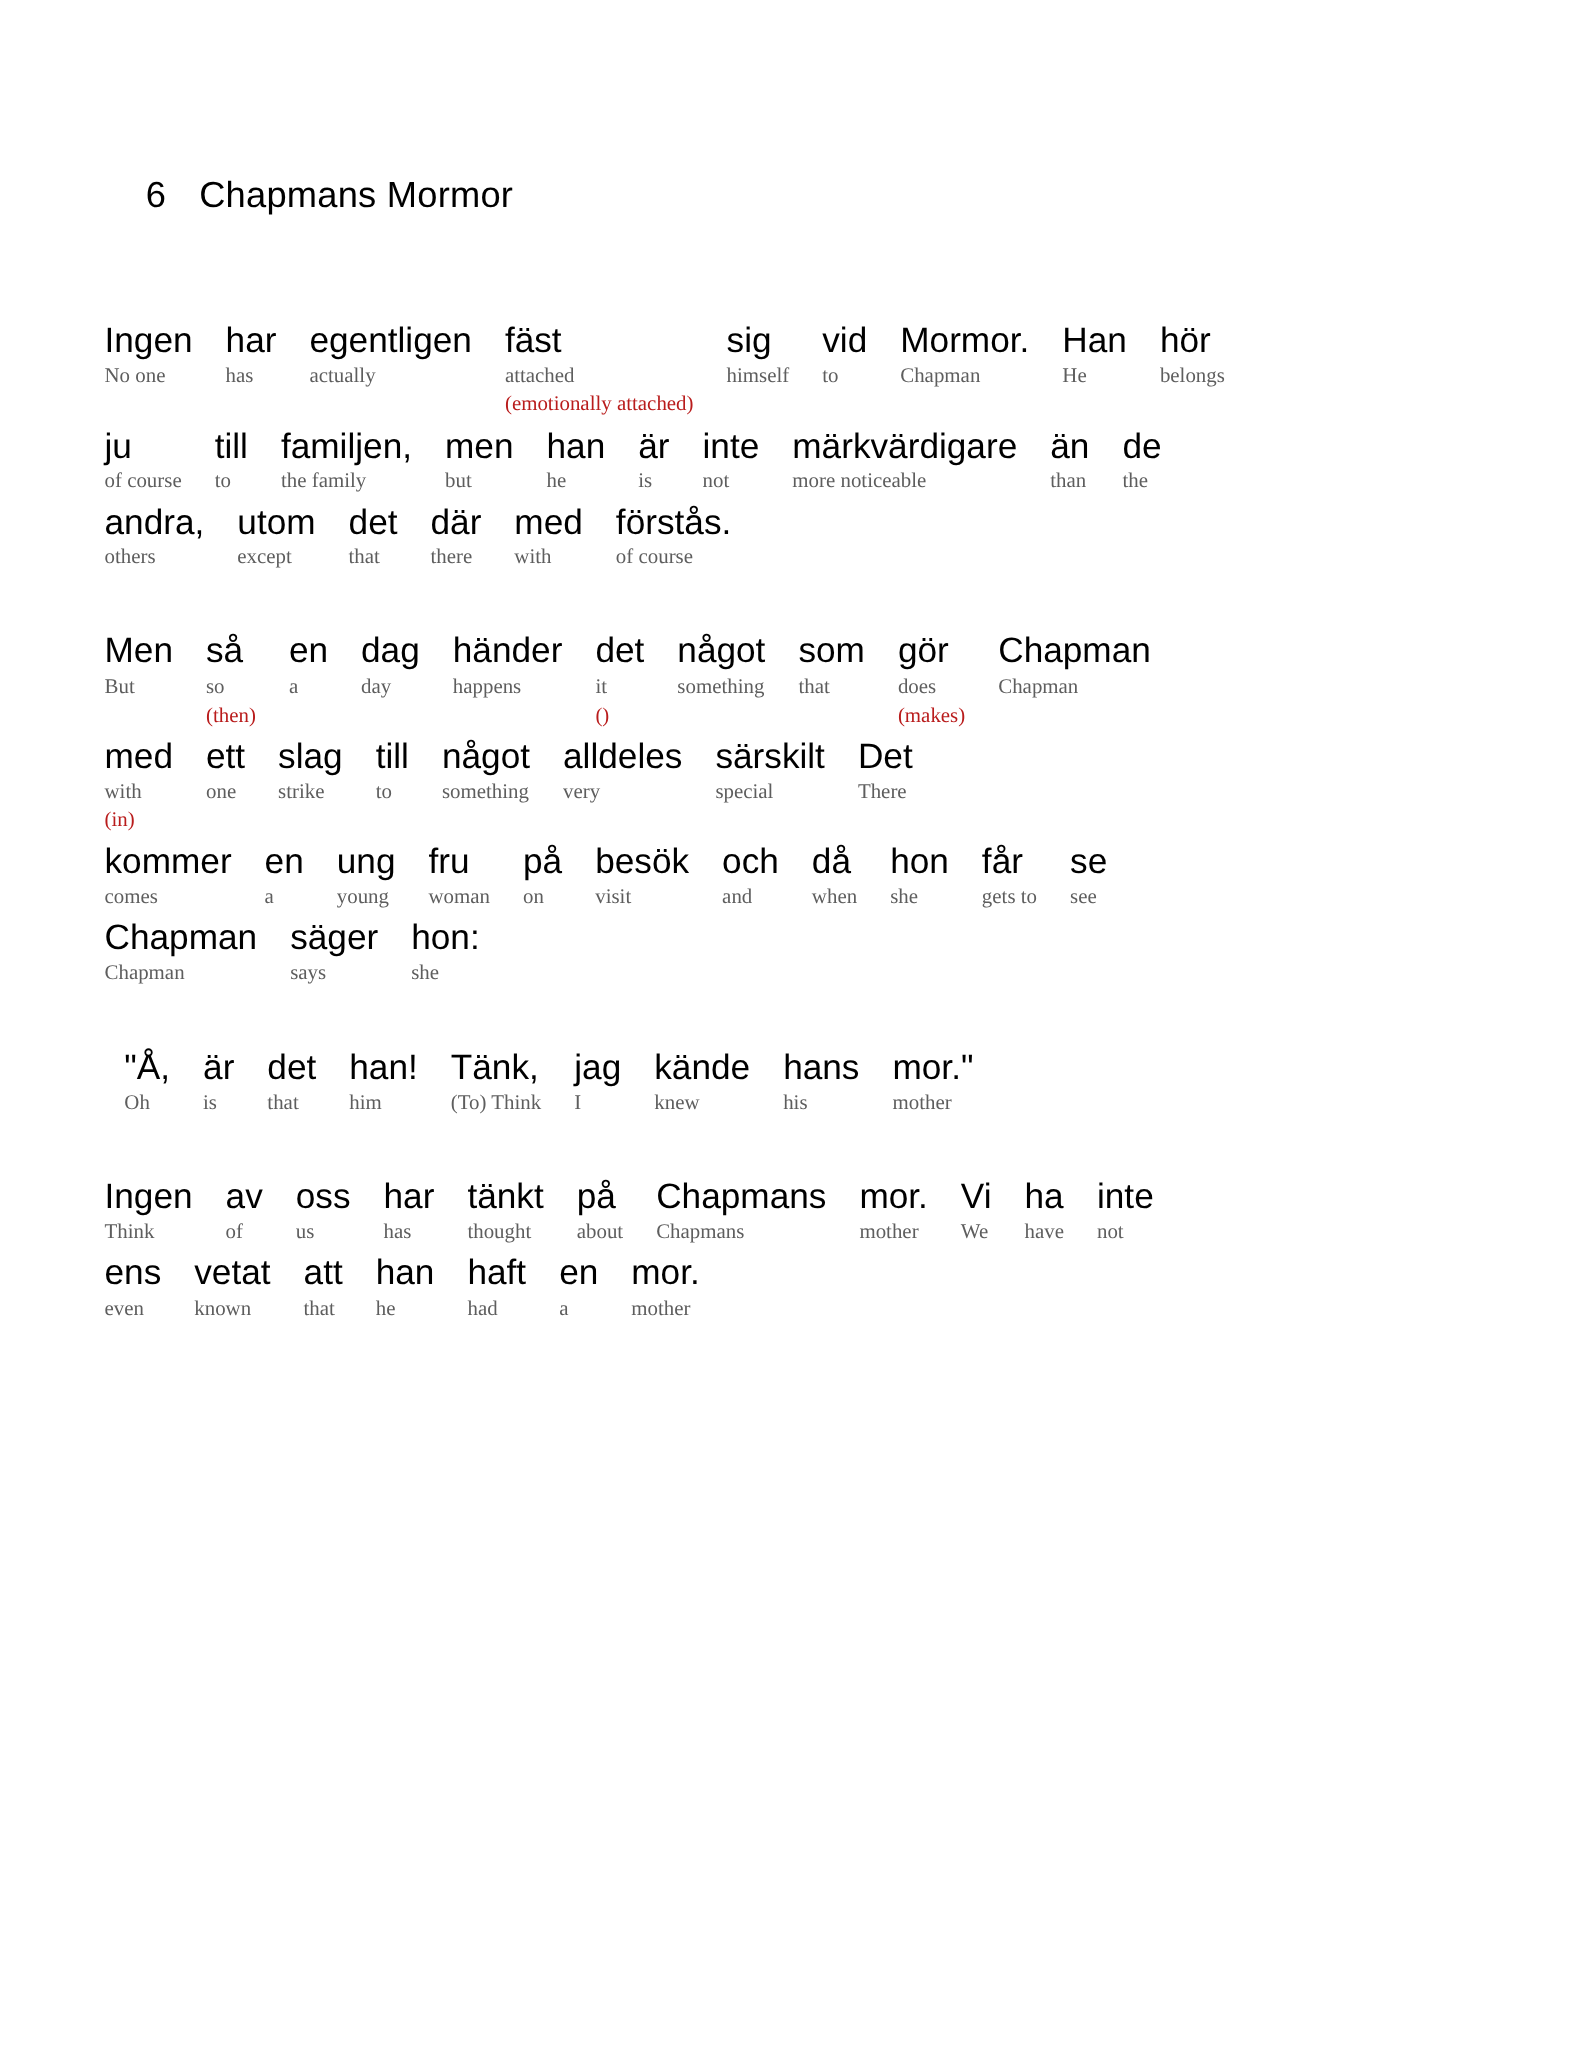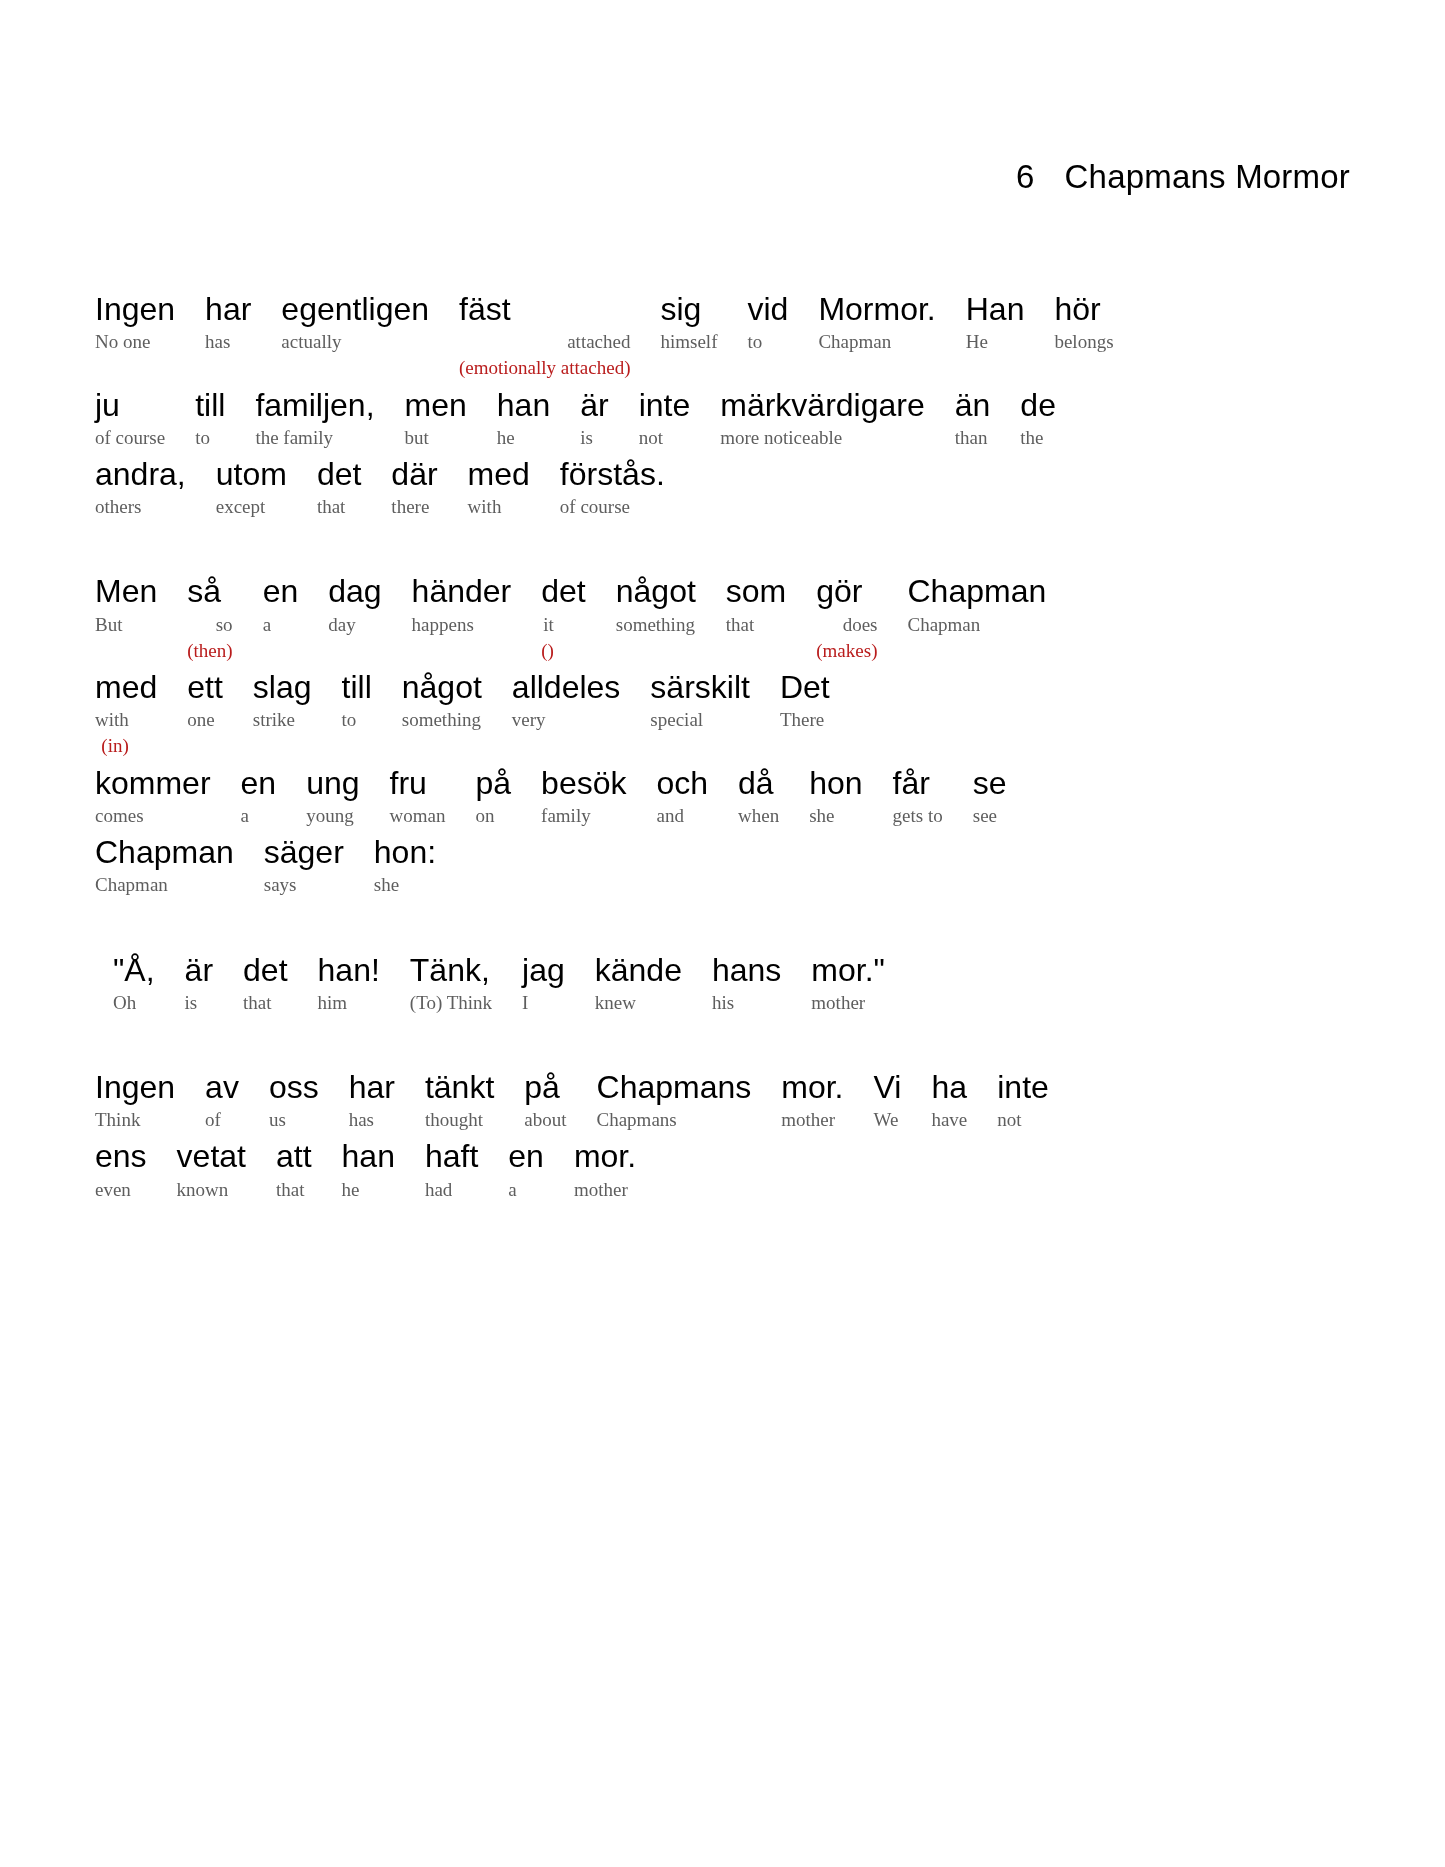--- a/index.html
+++ b/index.html
@@ -15,21 +15,20 @@
     -webkit-font-smoothing: antialiased;
   }
 
   .page {
     position: relative;
     width: 1445px;
     min-height: 1867px;
     box-sizing: border-box;
     padding: 120px 95px 60px 95px;
     background: #ffffff;
-    text-align: right;
   }
 
   
   .doc-title {
     font-family: "Liberation Sans", sans-serif;
     font-size: 33px;
     font-weight: 400;
     letter-spacing: 0.2px;
     color: #000;
     margin: 0 0 58px 0;
@@ -398,21 +397,21 @@
           </div>
           <div class="word-block">
             <span class="src">på</span>
             <span class="glossgroup">
               <span class="gl">on</span>
             </span>
           </div>
           <div class="word-block">
             <span class="src">besök</span>
             <span class="glossgroup">
-              <span class="gl">family</span>
+              <span class="gl">visit</span>
             </span>
           </div>
           <div class="word-block">
             <span class="src">och</span>
             <span class="glossgroup">
               <span class="gl">and</span>
             </span>
           </div>
           <div class="word-block">
             <span class="src">då</span>

